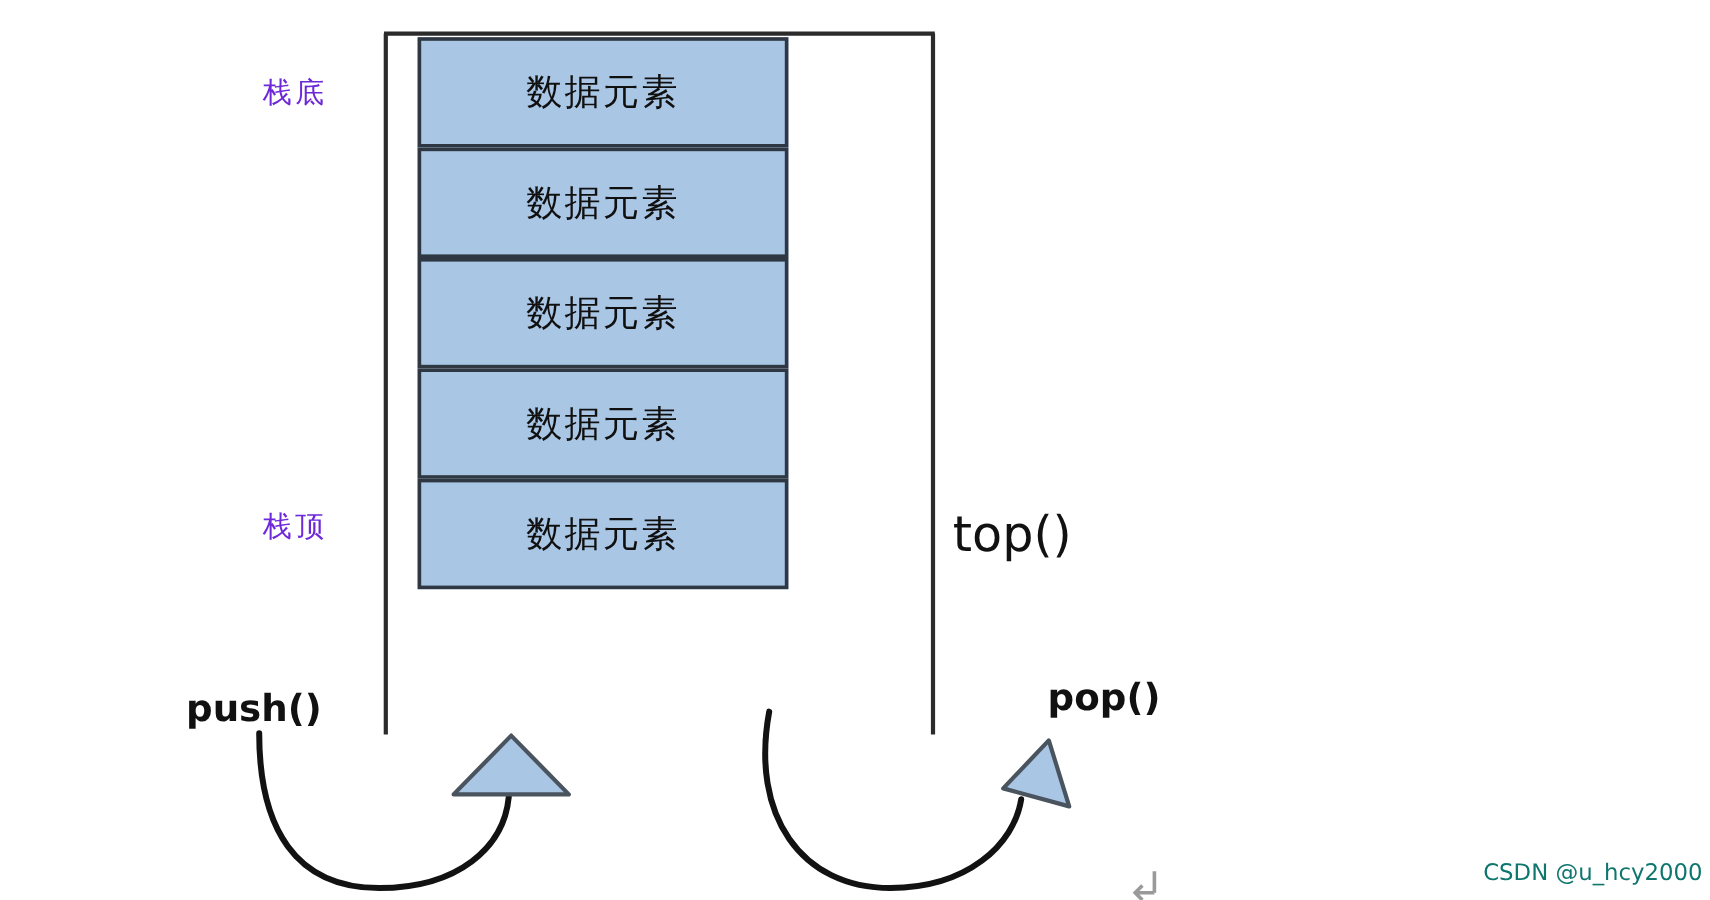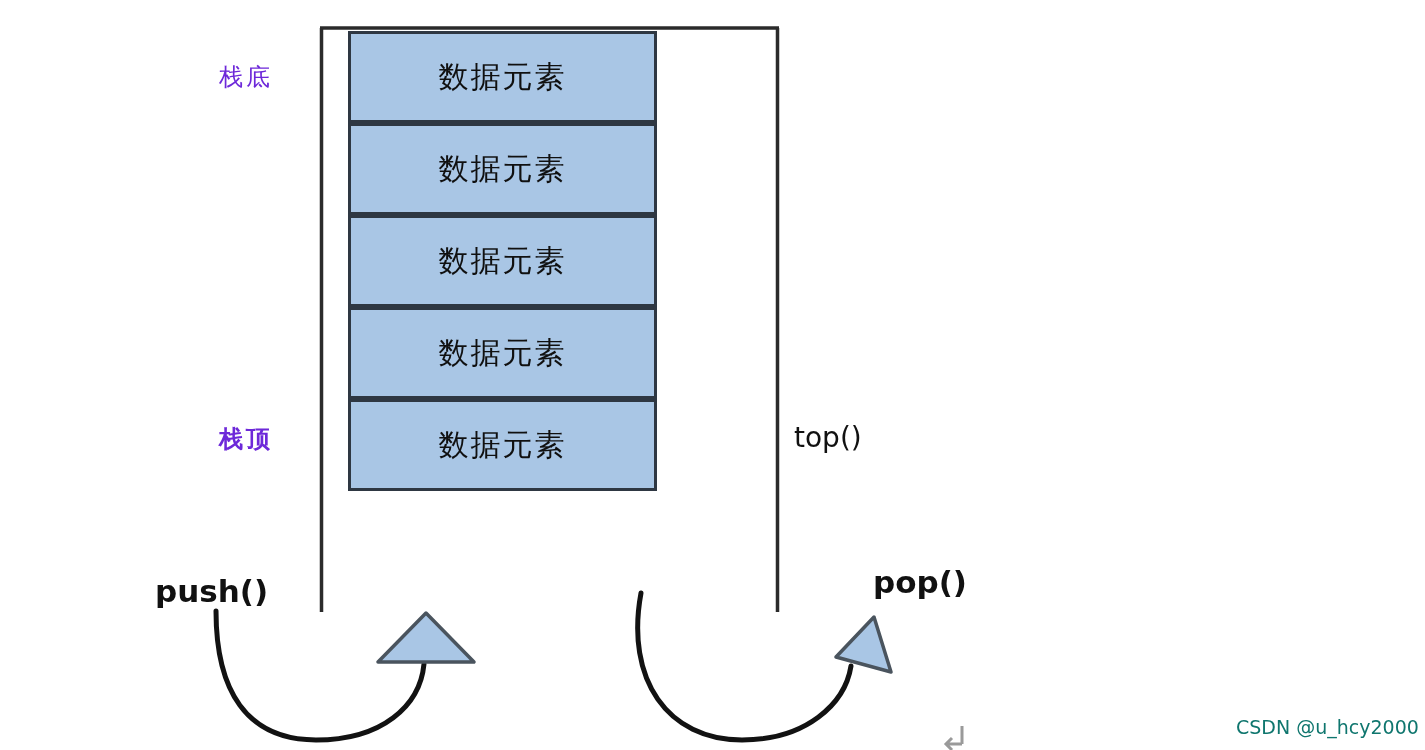--- a/index.html
+++ b/index.html
@@ -50,30 +50,30 @@
 
   
   .cn-label {
     position: absolute;
     font-size: 24px;
     color: #6d28d9;
     letter-spacing: 3px;
     white-space: nowrap;
   }
   .label-bottom { left: 219px; top: 61px; }
-  .label-top    { left: 219px; top: 423px; font-weight: bold; }
+  .label-top    { left: 219px; top: 423px; }
 
   .fn-label {
     position: absolute;
     font-size: 31px;
     font-weight: bold;
     color: #111111;
     white-space: nowrap;
   }
-  .label-topfn { left: 794px; top: 421px; font-weight: normal; font-size: 28px;}
+  .label-topfn { left: 794px; top: 421px; font-weight: normal; font-size: 41px;}
   .label-push  { left: 155px; top: 573px; }
   .label-pop   { left: 840px; top: 564px; margin-left: 33px; }
 
   .watermark {
     position: absolute;
     left: 1236px;
     top: 716px;
     font-size: 19px;
     color: #0f766e;
     white-space: nowrap;

